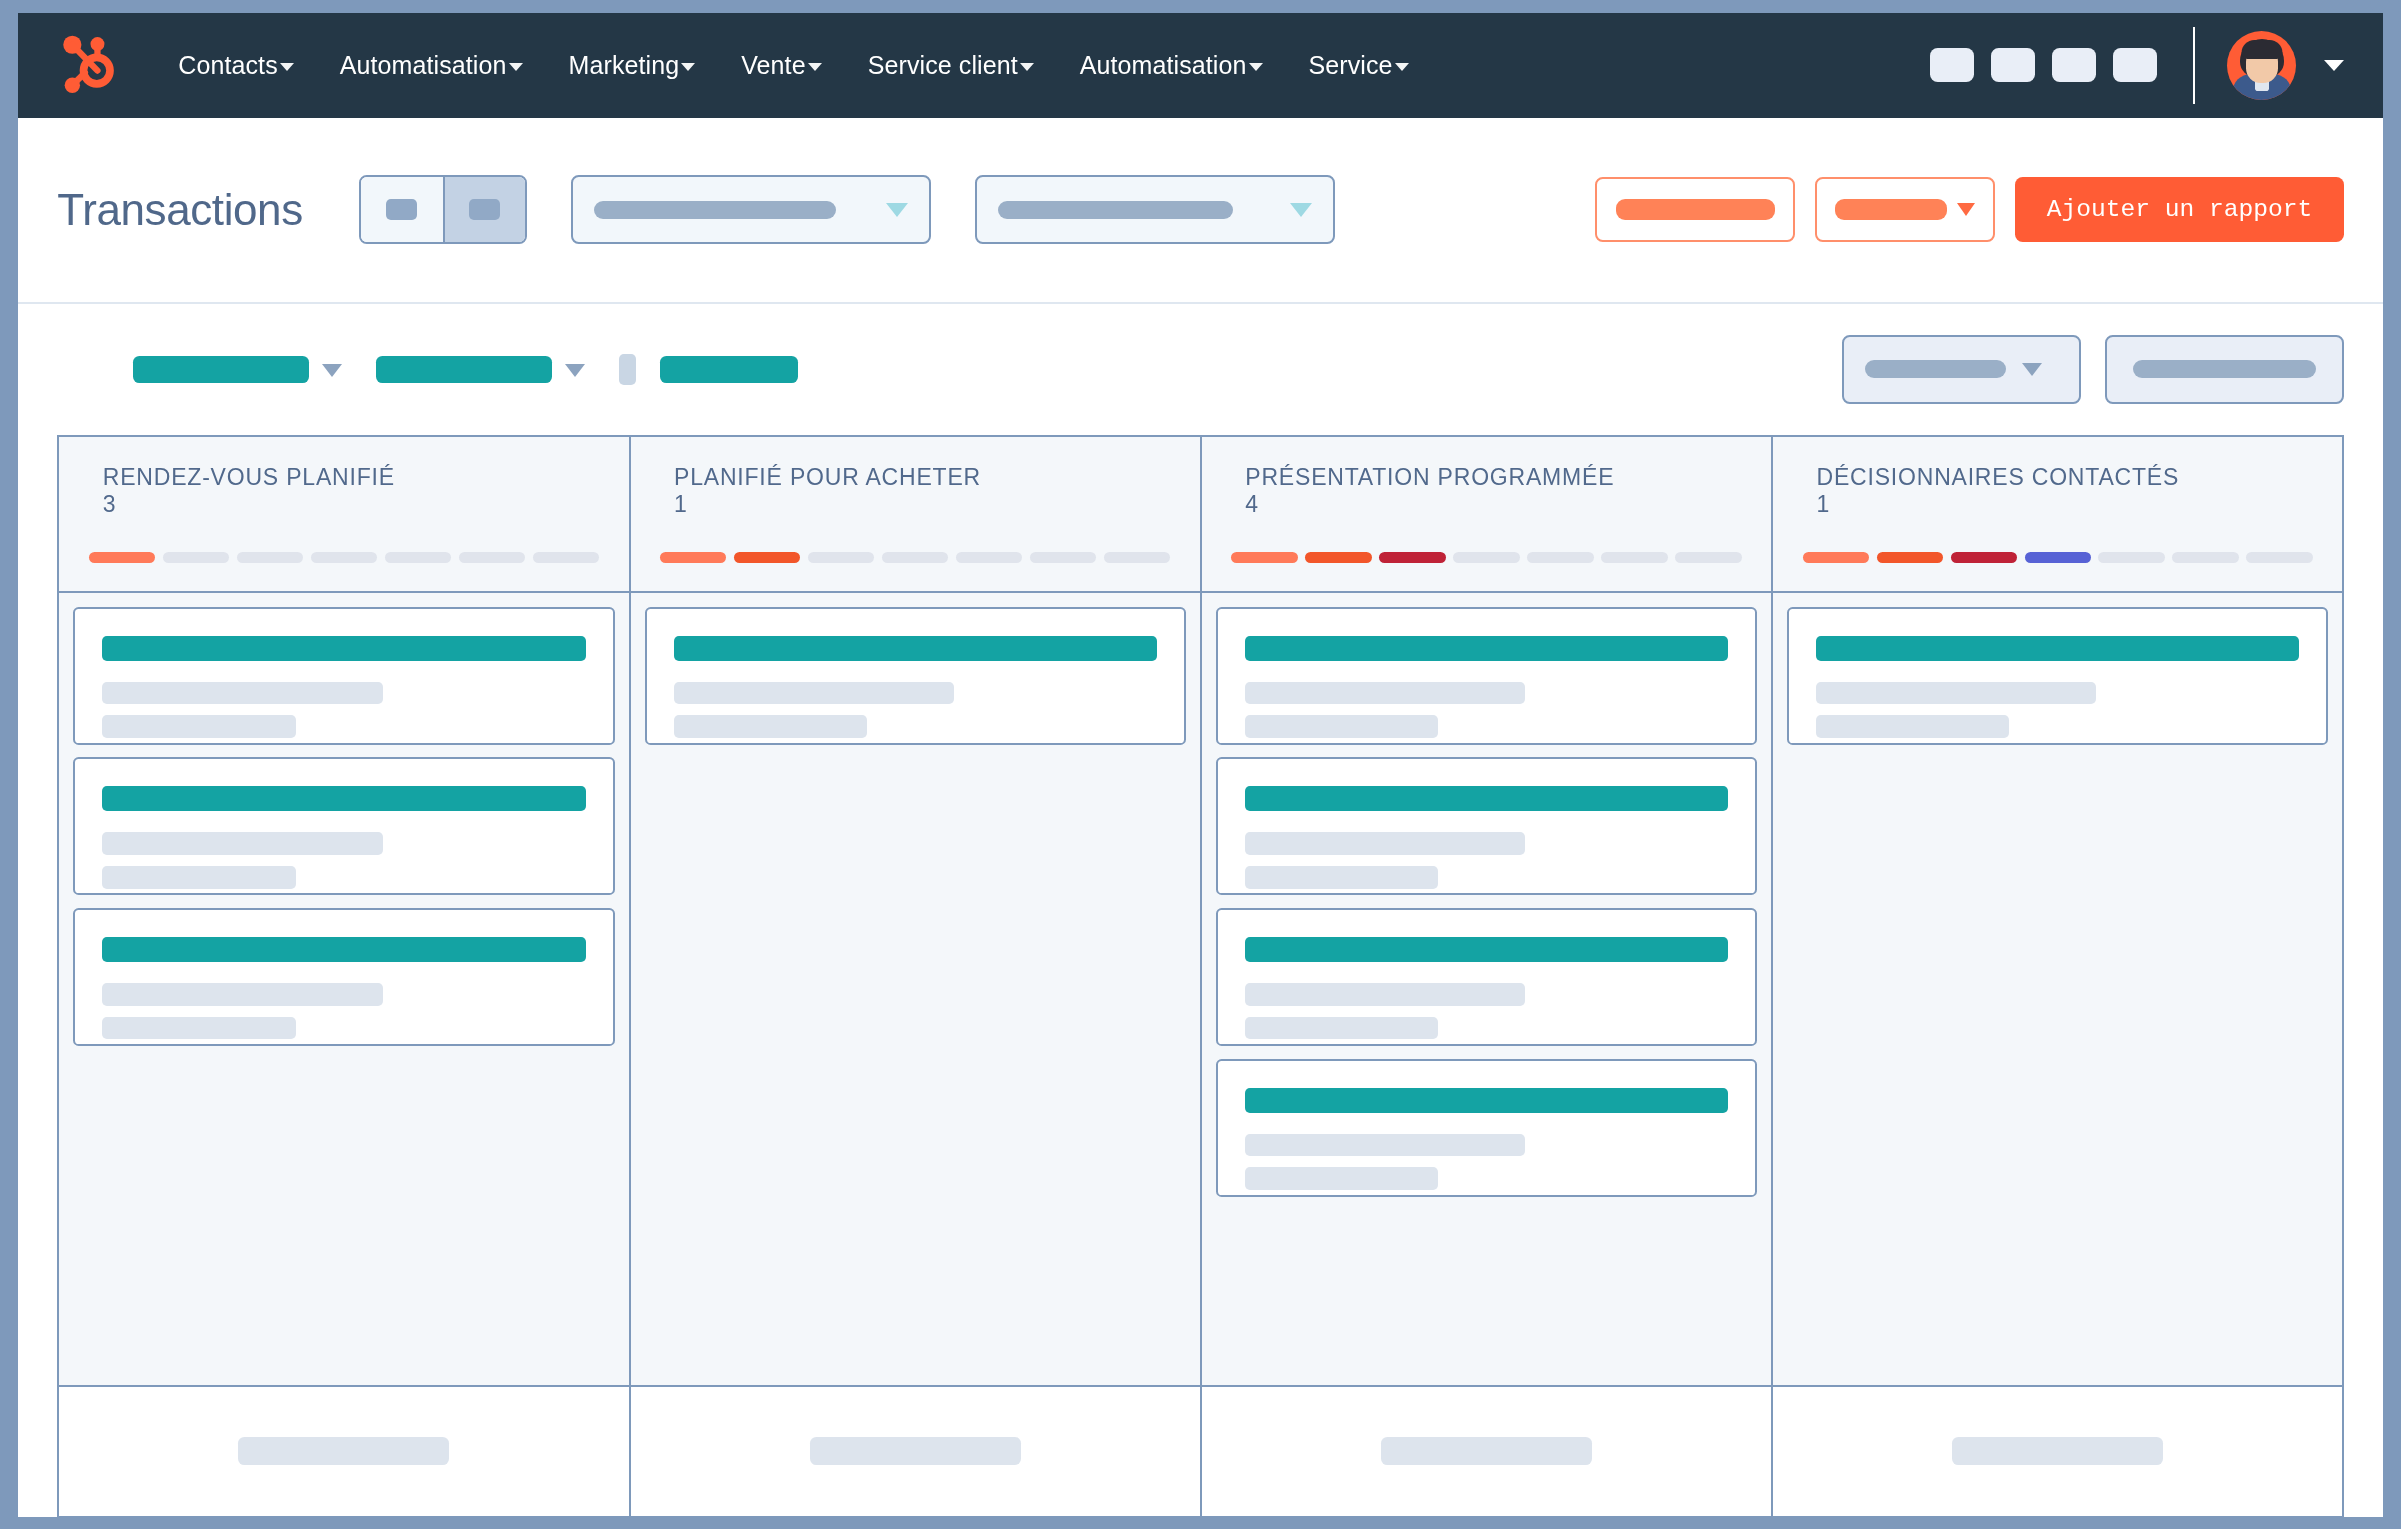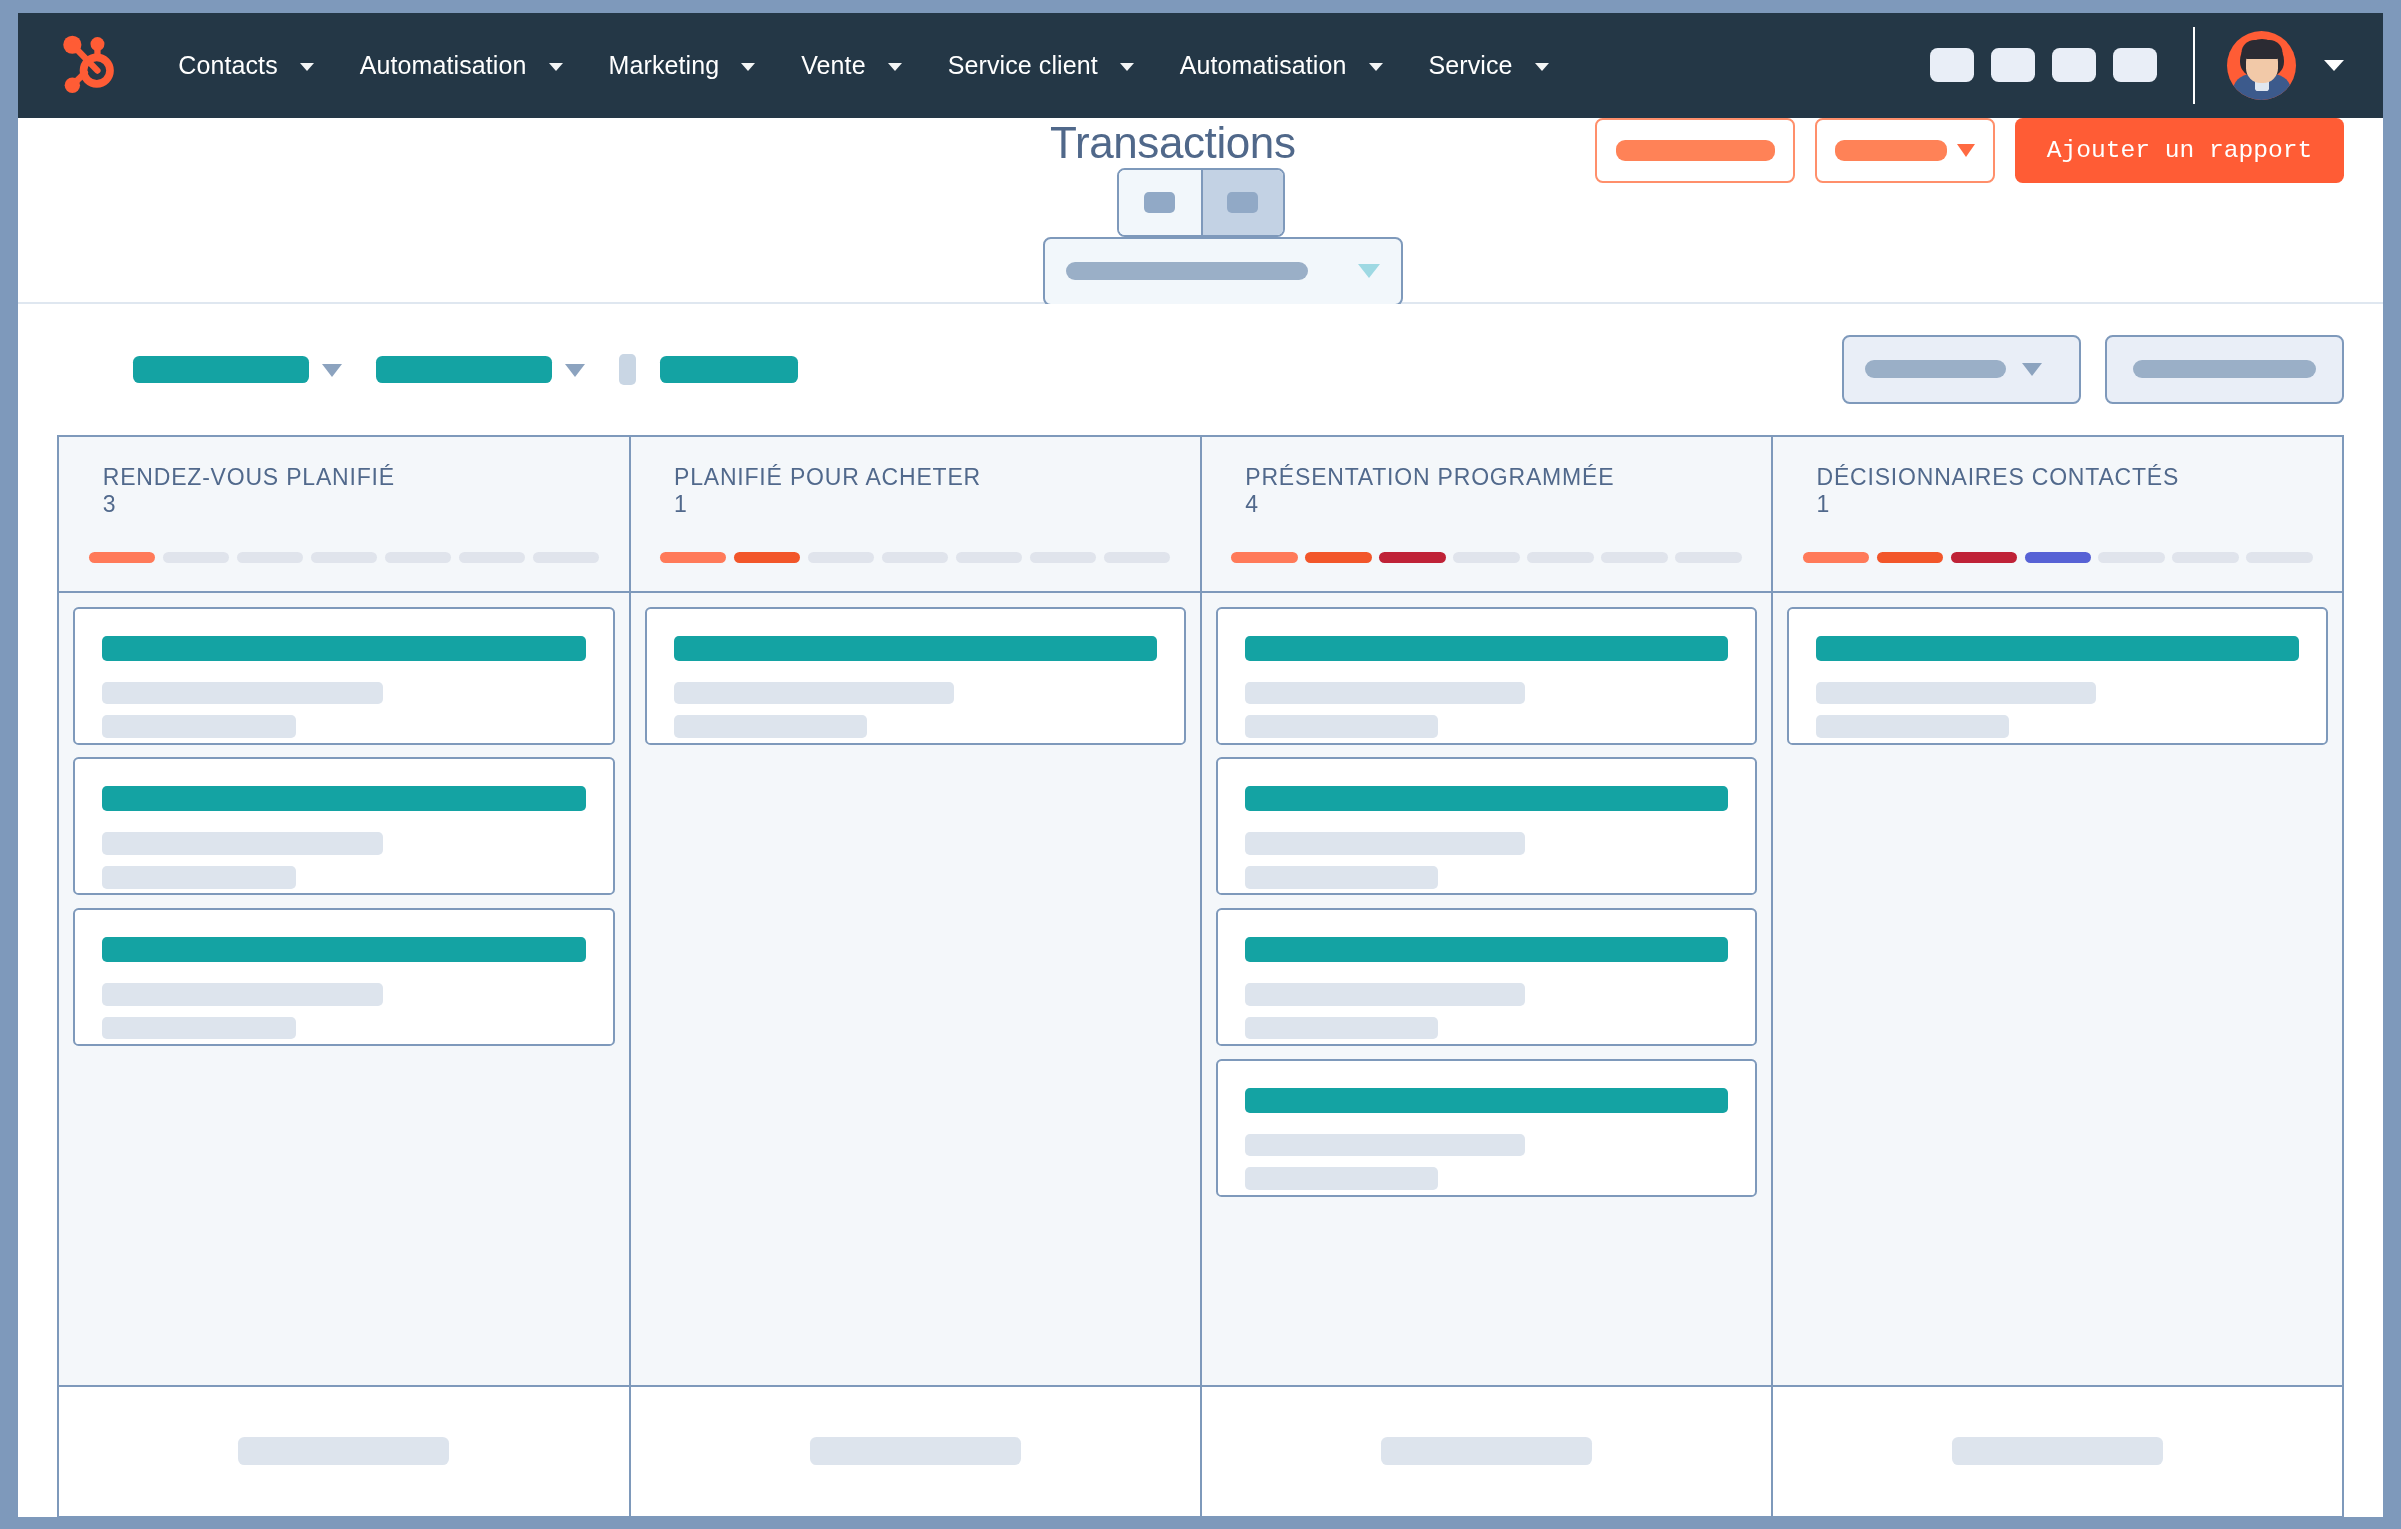--- a/index.html
+++ b/index.html
@@ -26,21 +26,21 @@
     height: 105px;
     background: #243746;
     display: flex;
     align-items: center;
     padding: 0 0 0 39px;
     position: relative;
   }
   #hs-logo { width: 60px; height: 62px; flex: 0 0 auto; margin-right: 38px; }
   .nav-items { display: flex; align-items: center; gap: 0; }
   .nav-item {
-    display: flex; align-items: center; gap: 22px;
+    display: flex; align-items: center; gap: 2px;
     color: #ffffff;
     font-size: 25px;
     letter-spacing: 0.1px;
     padding: 0 23px;
     cursor: pointer;
     white-space: nowrap;
   }
   .caret-down-white {
     width: 0; height: 0;
     border-left: 7.7px solid transparent;
@@ -121,21 +121,20 @@
 
   
   #page-header {
     height: 186px;
     background: #ffffff;
     border-bottom: 2.1px solid #dfe7f0;
     display: flex;
     align-items: center;
     padding: 0 39px;
     position: relative;
-    flex-direction: column;
   }
   #page-title {
     font-size: 44px;
     color: #50688a;
     font-weight: 400;
     letter-spacing: -0.4px;
     margin-right: 56px;
     white-space: nowrap;
   }
 

